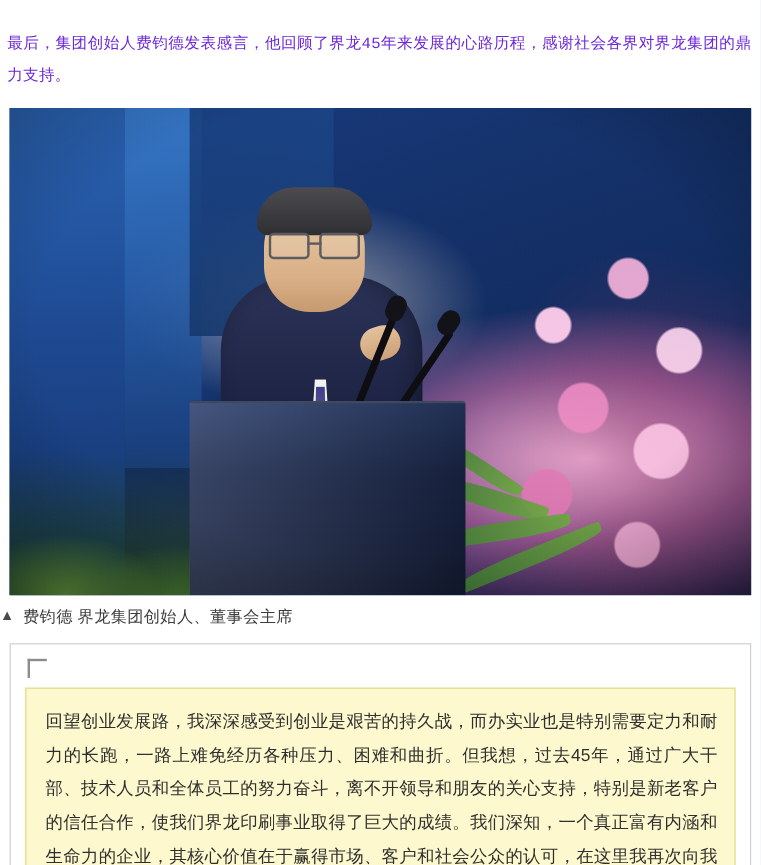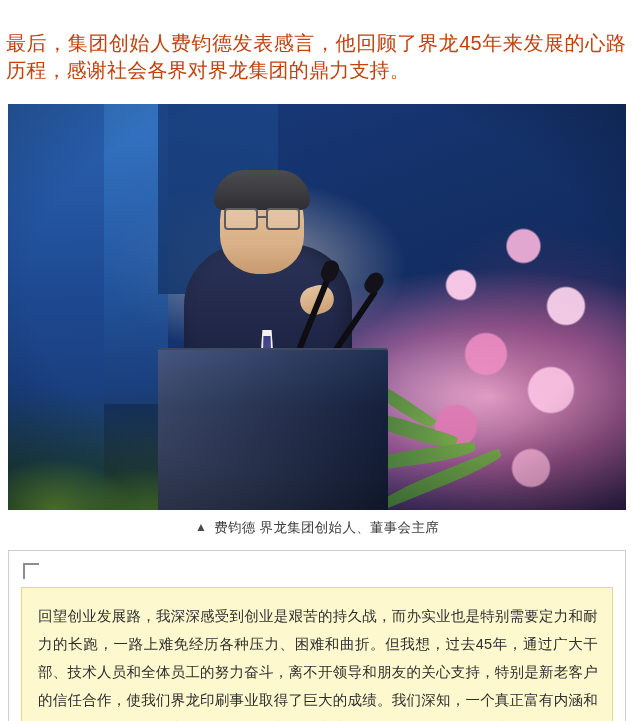--- a/index.html
+++ b/index.html
@@ -17,25 +17,26 @@
   .page {
     position: relative;
     width: 634px;
     height: 721px;
     box-sizing: border-box;
   }
 
   
   .intro {
     padding: 10px 8px 0 6px;
-    font-size: 20px;
+    font-size: 13px;
     line-height: 27px;
-    color: #c2410c;
+    color: #6d28d9;
     letter-spacing: 0.2px;
     text-align: justify;
+    font-family: Liberation Mono, monospace;
   }
 
   
   .photo-wrap {
     margin: 11px 8px 0 8px;
     width: 618px;
     height: 406px;
     position: relative;
     overflow: hidden;
     background: #12306b;
@@ -169,21 +170,21 @@
     transform: rotate(-18deg);
   }
   .photo .vignette {
     position: absolute; inset: 0;
     background: radial-gradient(ellipse 85% 85% at 50% 45%, rgba(0,0,0,0) 55%, rgba(0,0,0,0.42) 100%);
   }
 
   
   .caption {
     margin: 9px 0 0 0;
-    text-align: center;
+    text-align: left;
     font-size: 13.5px;
     color: #3c3c3c;
     letter-spacing: .3px;
   }
   .caption .tri {
     display: inline-block;
     color: #4a4a4a;
     font-size: 12px;
     margin-right: 7px;
     transform: translateY(-1px);

